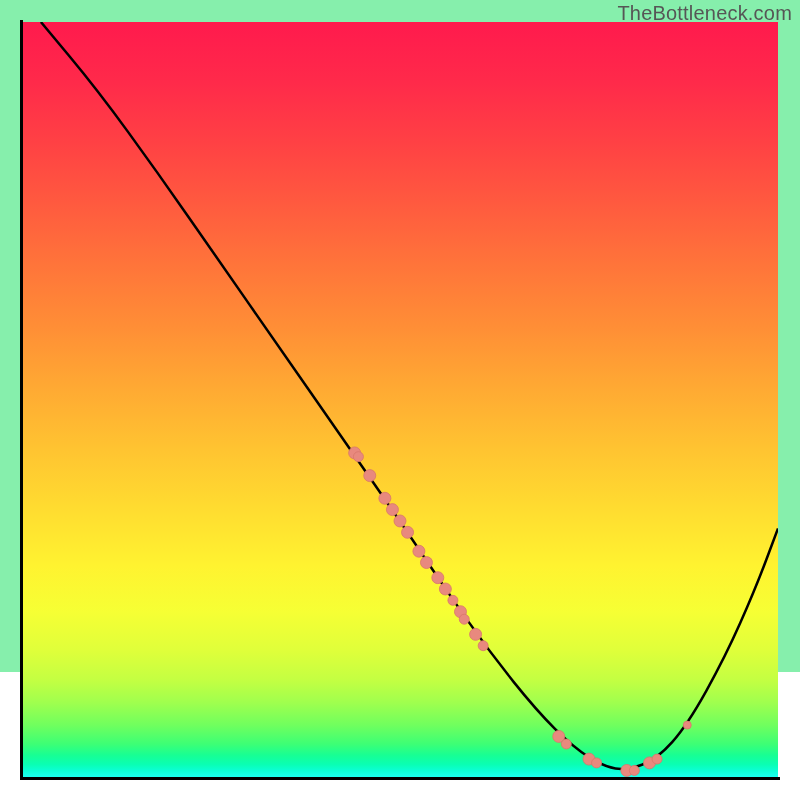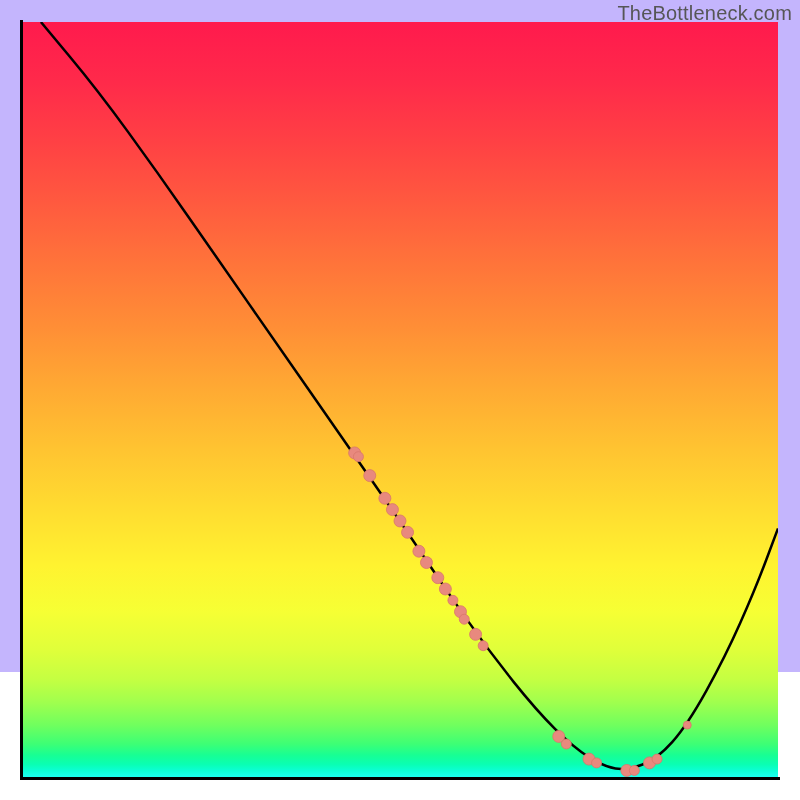--- a/index.html
+++ b/index.html
@@ -7,21 +7,21 @@
     padding: 0;
     width: 800px;
     height: 800px;
     overflow: hidden;
     font-family: Arial, Helvetica, sans-serif;
   }
   .chart-container {
     position: relative;
     width: 800px;
     height: 672px;
-    background: #c4b5fd;
+    background: #86efac;
   }
   .plot-area {
     position: absolute;
     left: 22px;
     top: 22px;
     width: 756px;
     height: 756px;
     background: linear-gradient(to bottom,
       #ff1a4d 0%,
       #ff2a4a 8%,

